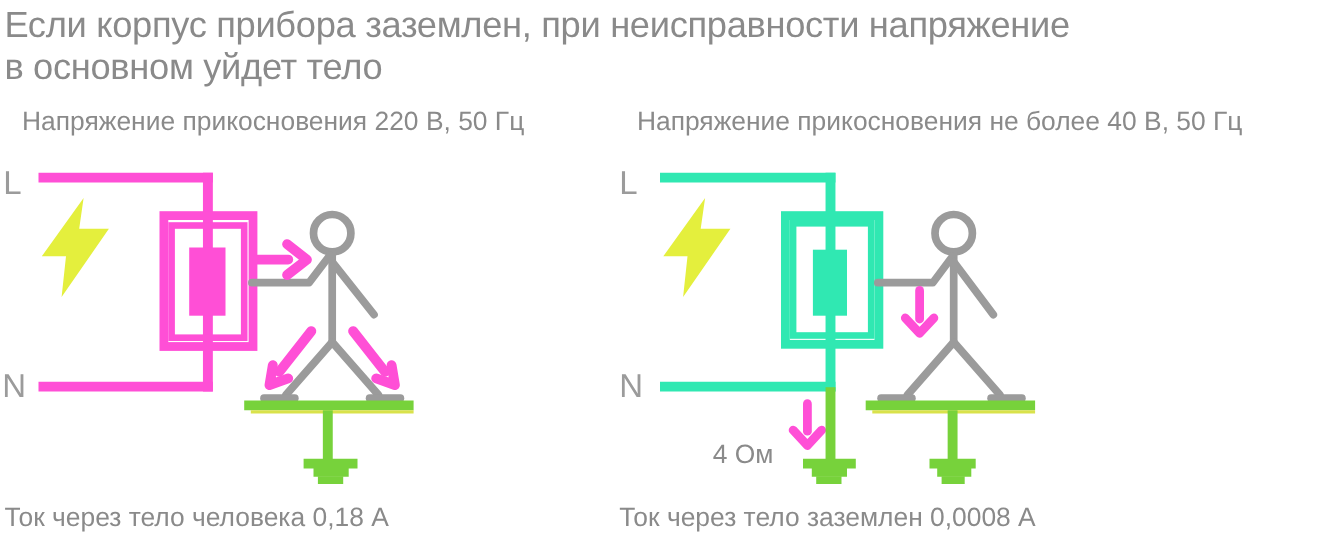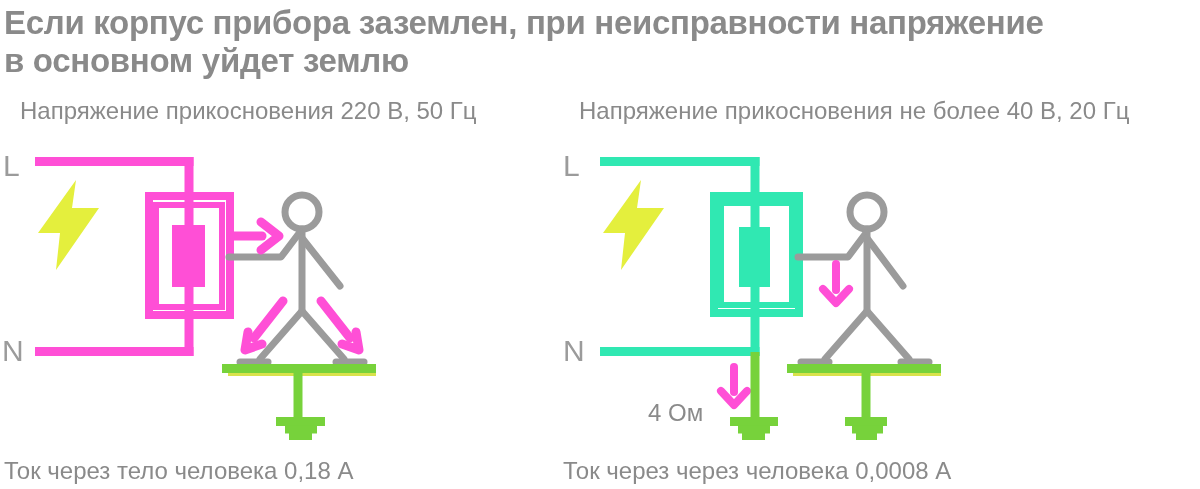--- a/index.html
+++ b/index.html
@@ -4,21 +4,21 @@
 <style>
   html,body { margin:0; padding:0; background:#fff; }
   .stage {
     position:relative; width:1200px; height:489px;
     background:var(--background,#fff);
     font-family:"Liberation Sans", sans-serif;
     overflow:hidden;
   }
   .title {
     position:absolute; left:4px; top:4px;
-    font-size:33px; font-weight:700; line-height:38px;
+    font-size:33px; font-weight:400; line-height:38px;
     letter-spacing:-0.3px; color:var(--text-gray,#8a8a8a);
     white-space:nowrap;
   }
   .subtitle {
     position:absolute; top:97px; font-size:24px;
     color:var(--text-gray,#8a8a8a); white-space:nowrap;margin-left:16px;
   }
   .caption {
     position:absolute; top:457px; font-size:24px;
     color:var(--text-gray,#8a8a8a); white-space:nowrap;
@@ -39,25 +39,25 @@
   .s-gray  { stroke:var(--figure-gray,#9b9b9b); fill:none; }
   .round   { stroke-linecap:round; stroke-linejoin:round; }
 </style>
 </head>
 <body>
 
 <div class="stage">
 
   <div class="title">
     <div>Если корпус прибора заземлен, при неисправности напряжение</div>
-    <div>в основном уйдет землю</div>
+    <div>в основном уйдет тело</div>
   </div>
 
   <div class="subtitle col-left">Напряжение прикосновения 220 В, 50 Гц</div>
-  <div class="subtitle col-right">Напряжение прикосновения не более 40 В, 20 Гц</div>
+  <div class="subtitle col-right">Напряжение прикосновения не более 40 В, 50 Гц</div>
 
   <svg class="diagram" width="1200" height="489" viewBox="0 0 1200 489">
 
     <g>
       <g>
         <line class="s-pink" stroke-width="9" x1="35" y1="161.5" x2="193.5" y2="161.5"></line>
         <line class="s-pink" stroke-width="9" x1="189" y1="157" x2="189" y2="356"></line>
         <line class="s-pink" stroke-width="9" x1="35" y1="351.5" x2="193.5" y2="351.5"></line>
       </g>
 
@@ -149,15 +149,15 @@
         <line class="s-green" stroke-width="7" x1="856" y1="436.5" x2="877" y2="436.5"></line>
       </g>
 
       <text class="wire-label" x="563" y="176">L</text>
       <text class="wire-label" x="563" y="361">N</text>
       <text class="ohm-label" x="648" y="421">4 Ом</text>
     </g>
   </svg>
 
   <div class="caption col-left">Ток через тело человека 0,18 А</div>
-  <div class="caption col-right">Ток через через человека 0,0008 А</div>
+  <div class="caption col-right">Ток через тело заземлен 0,0008 А</div>
 
 </div>
 
 </body></html>

